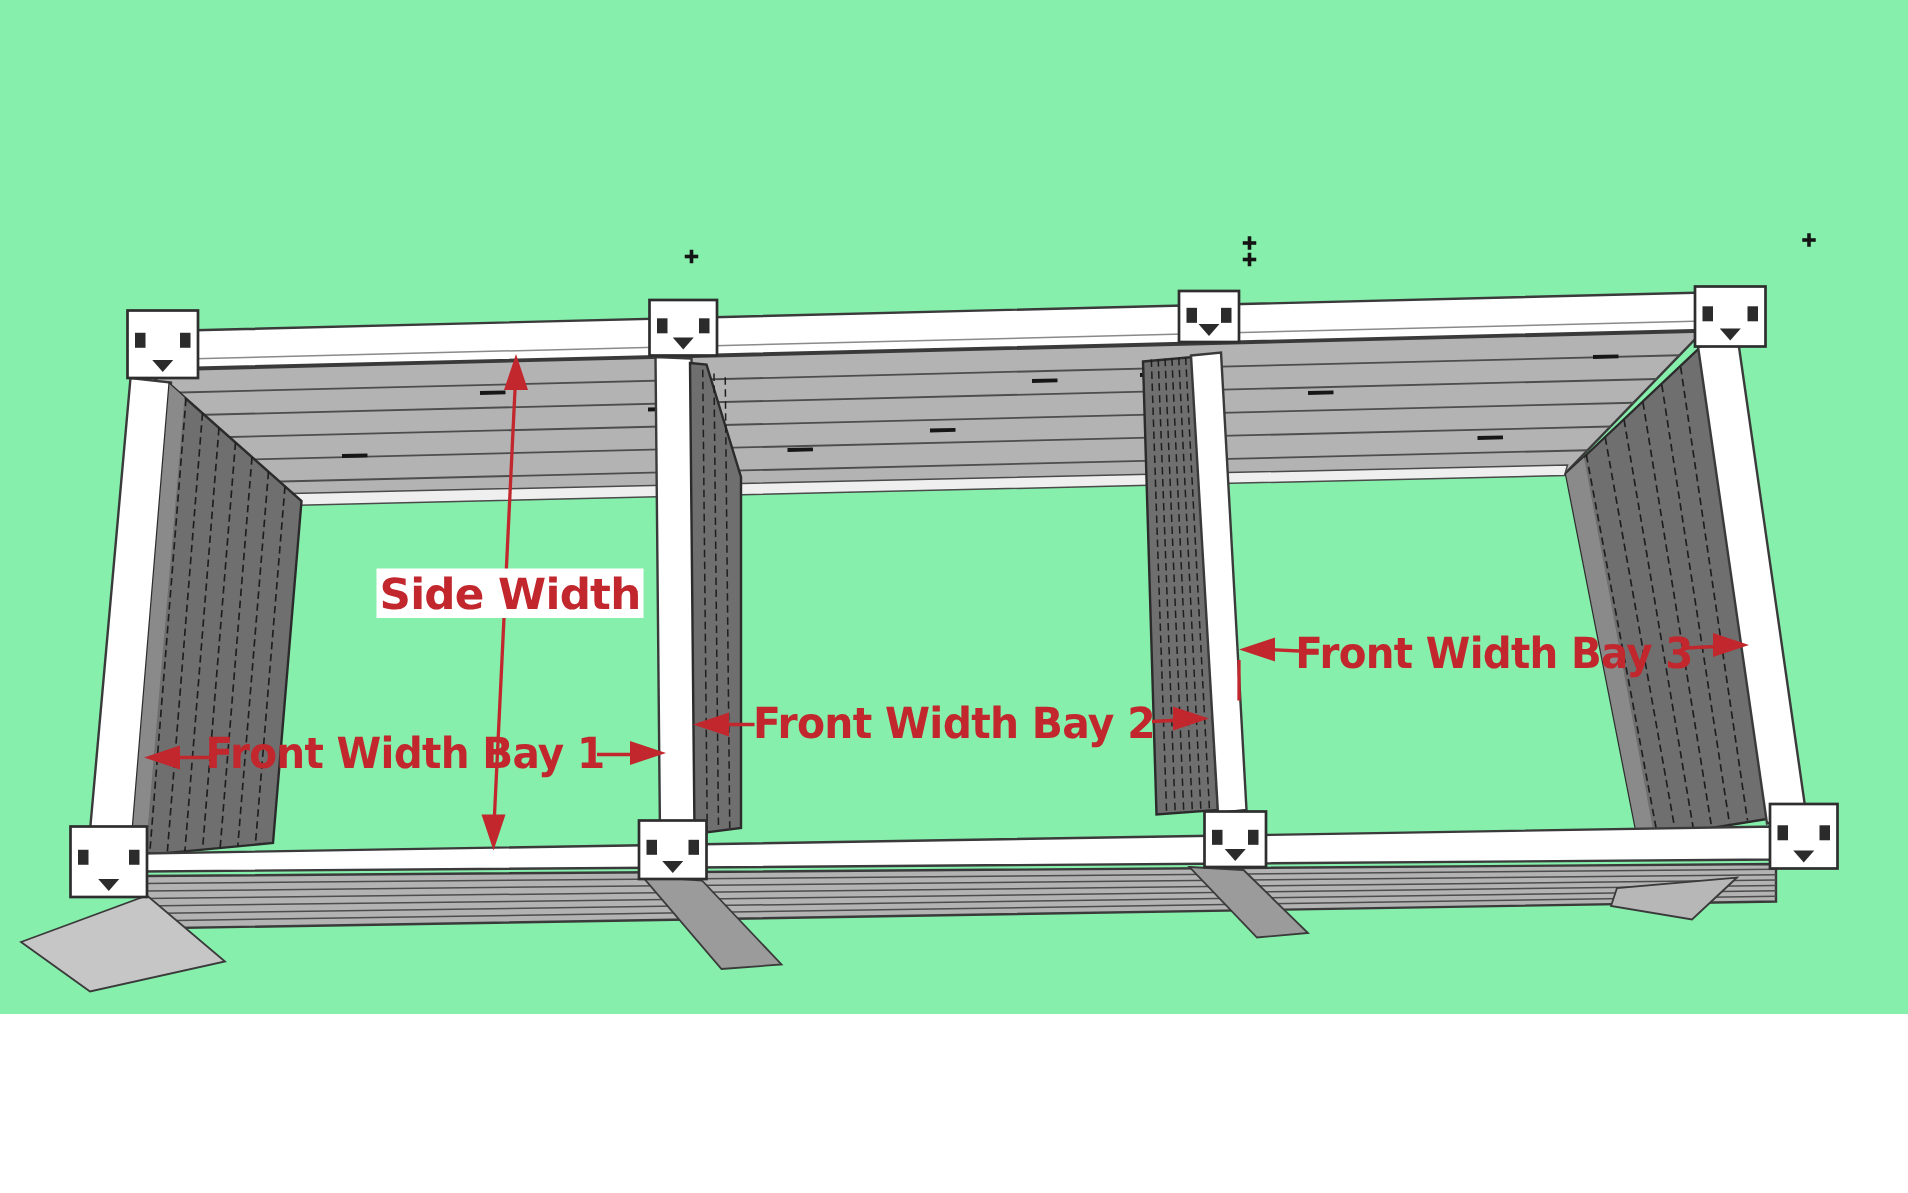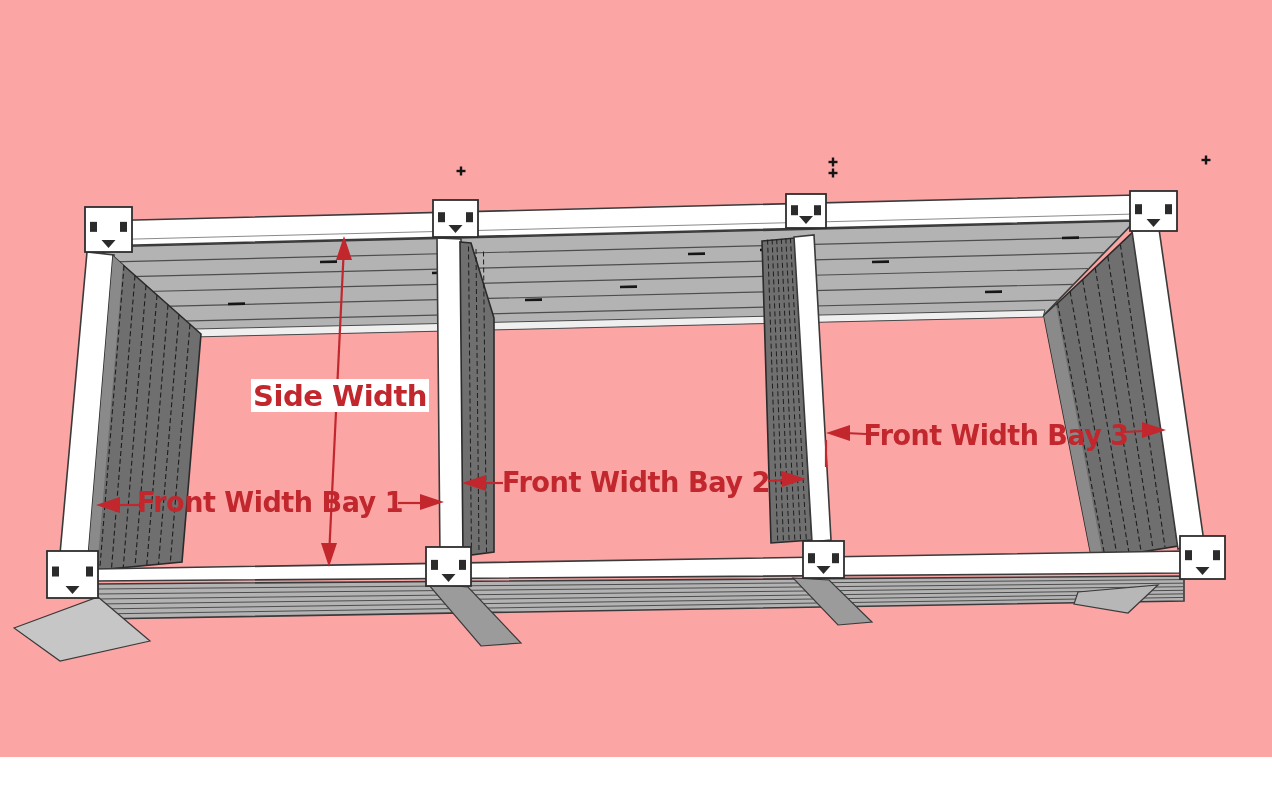--- a/index.html
+++ b/index.html
@@ -1,16 +1,16 @@
 <!DOCTYPE html>
 <html><head>
 <meta charset="utf-8">
 <style>
   html,body{margin:0;padding:0;background:#ffffff;}
-  #stage{position:relative;width:1272px;height:757px;background:#fca5a5;overflow:hidden;
+  #stage{position:relative;width:1272px;height:676px;background:#86efac;overflow:hidden;
          font-family:"DejaVu Sans","Liberation Sans",sans-serif;}
   svg{display:block}
   .edge{stroke:#3a3a3a;stroke-width:1.6;}
   .white-lumber{fill:#ffffff;}
   .light-board{fill:#b3b3b3;}
   .dark-board{fill:#6f6f6f;stroke:#2b2b2b;stroke-width:1.6;}
   .trim{fill:#efefef;stroke:#4a4a4a;stroke-width:1;}
   .wedge{stroke:#3a3a3a;stroke-width:1.2;}
   .capmark{fill:#2b2b2b;}
   .red-line{stroke:#c1272d;stroke-width:2.2;fill:none;}

